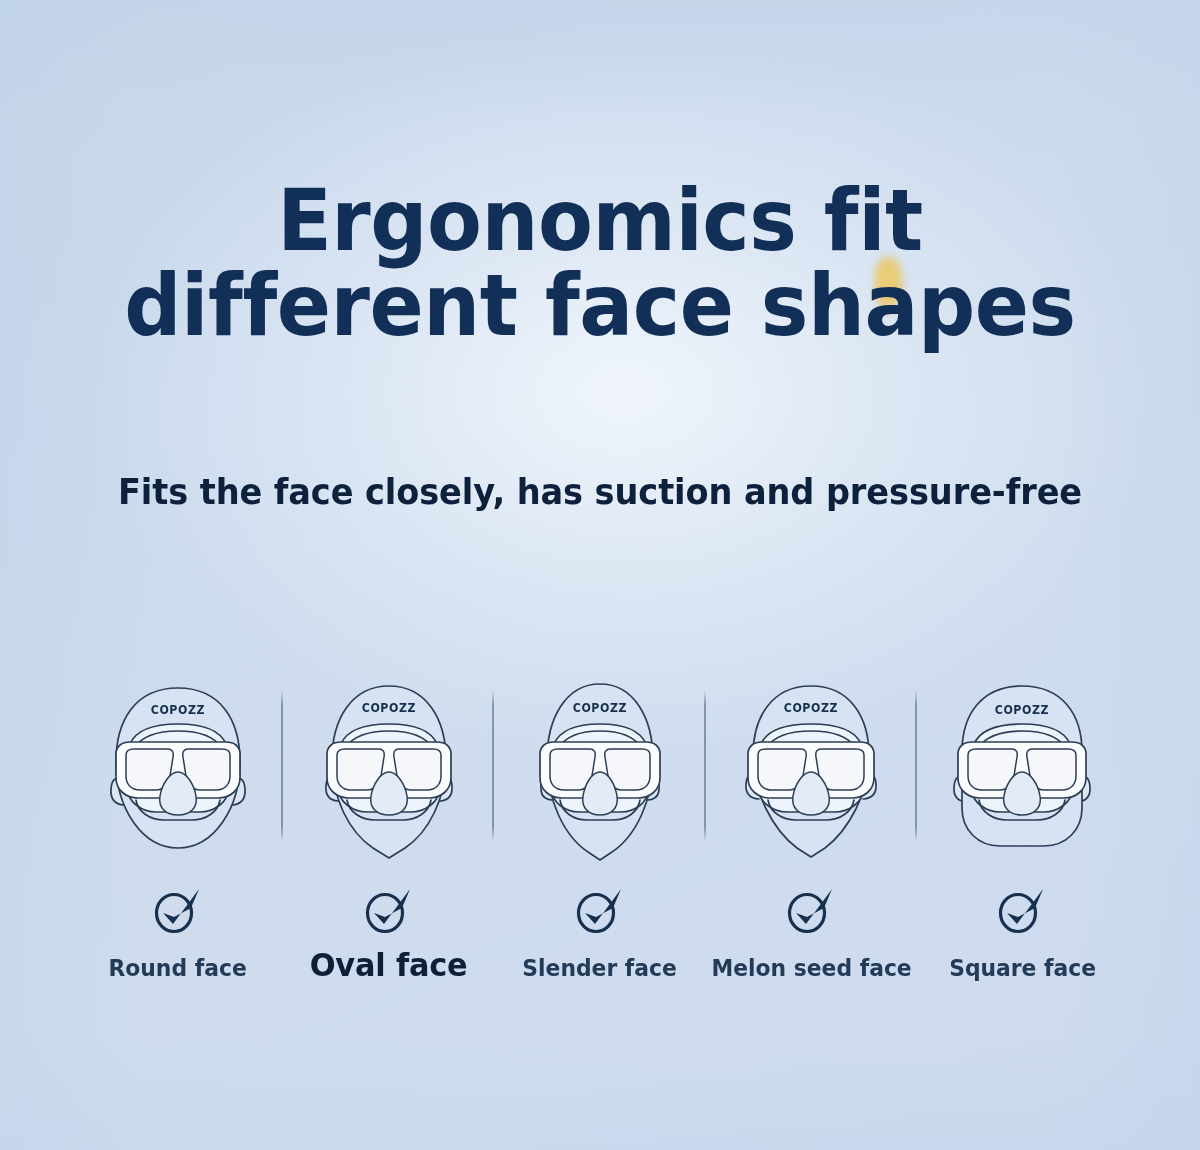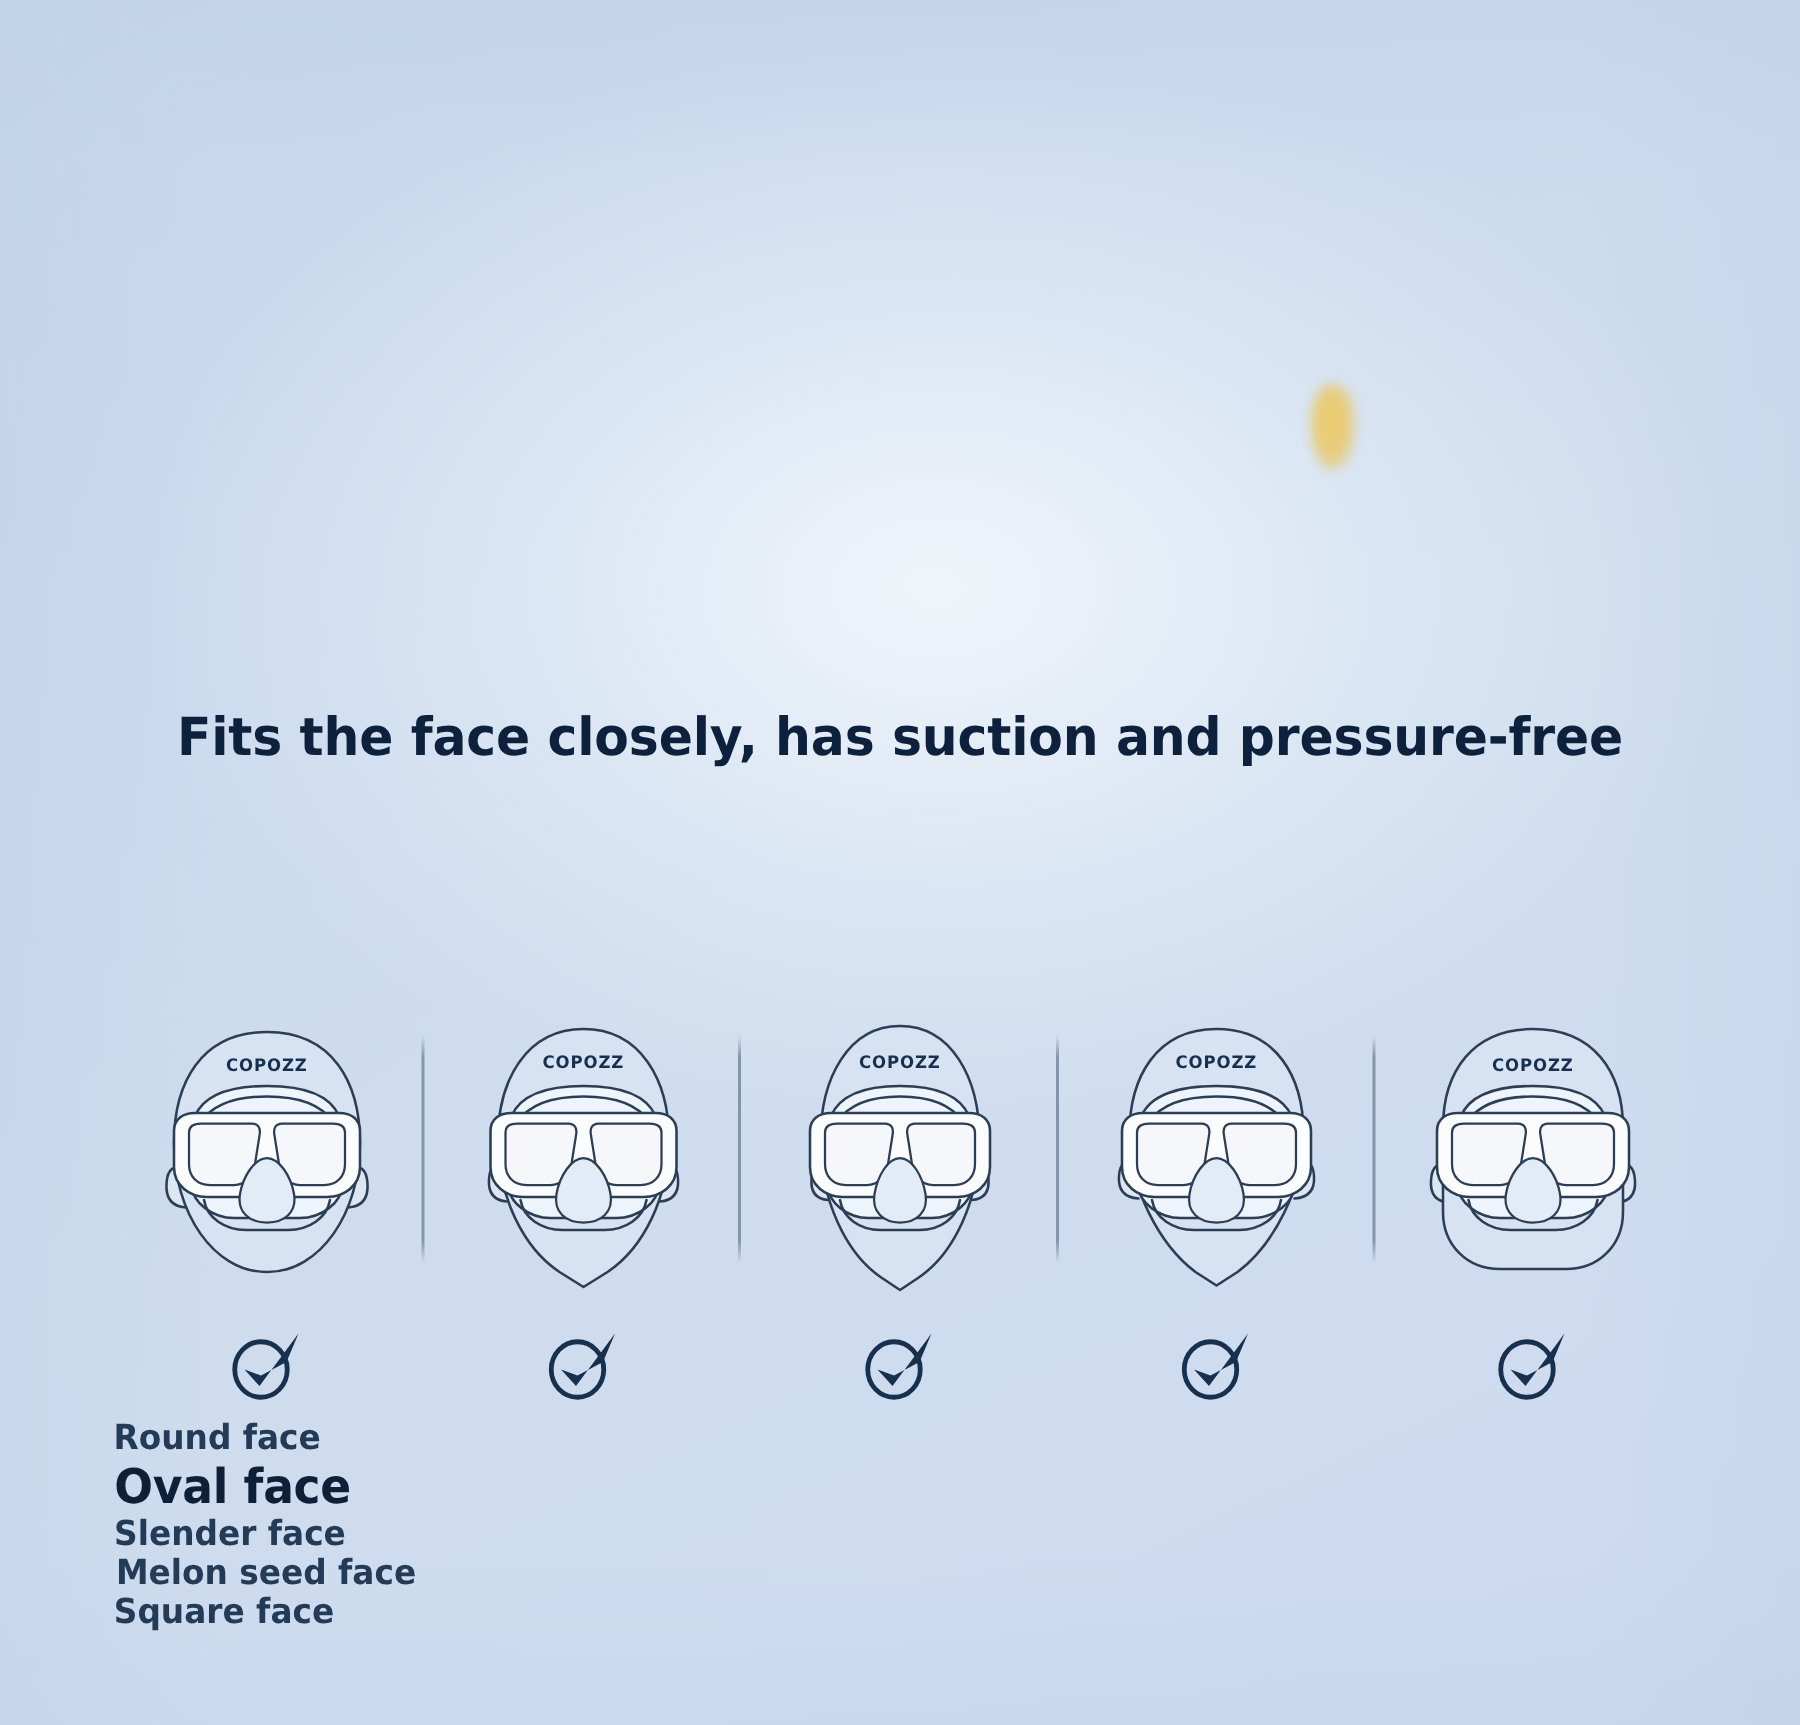--- a/index.html
+++ b/index.html
@@ -138,21 +138,20 @@
   
   .labels-row {
     position: absolute;
     top: 946px;
     left: 72px;
     width: 1056px;
     height: 46px;
     display: flex;
     align-items: baseline;
     z-index: 3;
-    flex-direction: column;
   }
   .label-cell {
     flex: 1 1 0;
     text-align: center;
     font-family: "DejaVu Sans", "Liberation Sans", sans-serif;
     font-weight: bold;
     font-size: 23px;
     color: #243b58;
     transform: scaleX(0.95);
     white-space: nowrap;
@@ -163,20 +162,26 @@
     letter-spacing: -0.2px;
   }
 </style>
 </head>
 <body>
 
 <div id="page">
 
   <div class="gold-blob"></div>
 
+  <div class="headline-wrap">
+    <h1 class="headline">
+      <span class="l1">Ergonomics fit</span>
+      <span class="l2">different face shapes</span>
+    </h1>
+  </div>
 
   <p class="subtitle">Fits the face closely, has suction and pressure-free</p>
 
   <div class="faces-row">
 
     <div class="face-cell">
       <svg class="face-svg" width="176" height="196" viewBox="0 0 176 196">
         <g fill="none" stroke="#2c3e55" stroke-width="1.7" stroke-linejoin="round" stroke-linecap="round">
 
           <path d="M34 108 q-12 -6 -13 9 q-1 15 13 16" fill="#dde7f3"></path>

